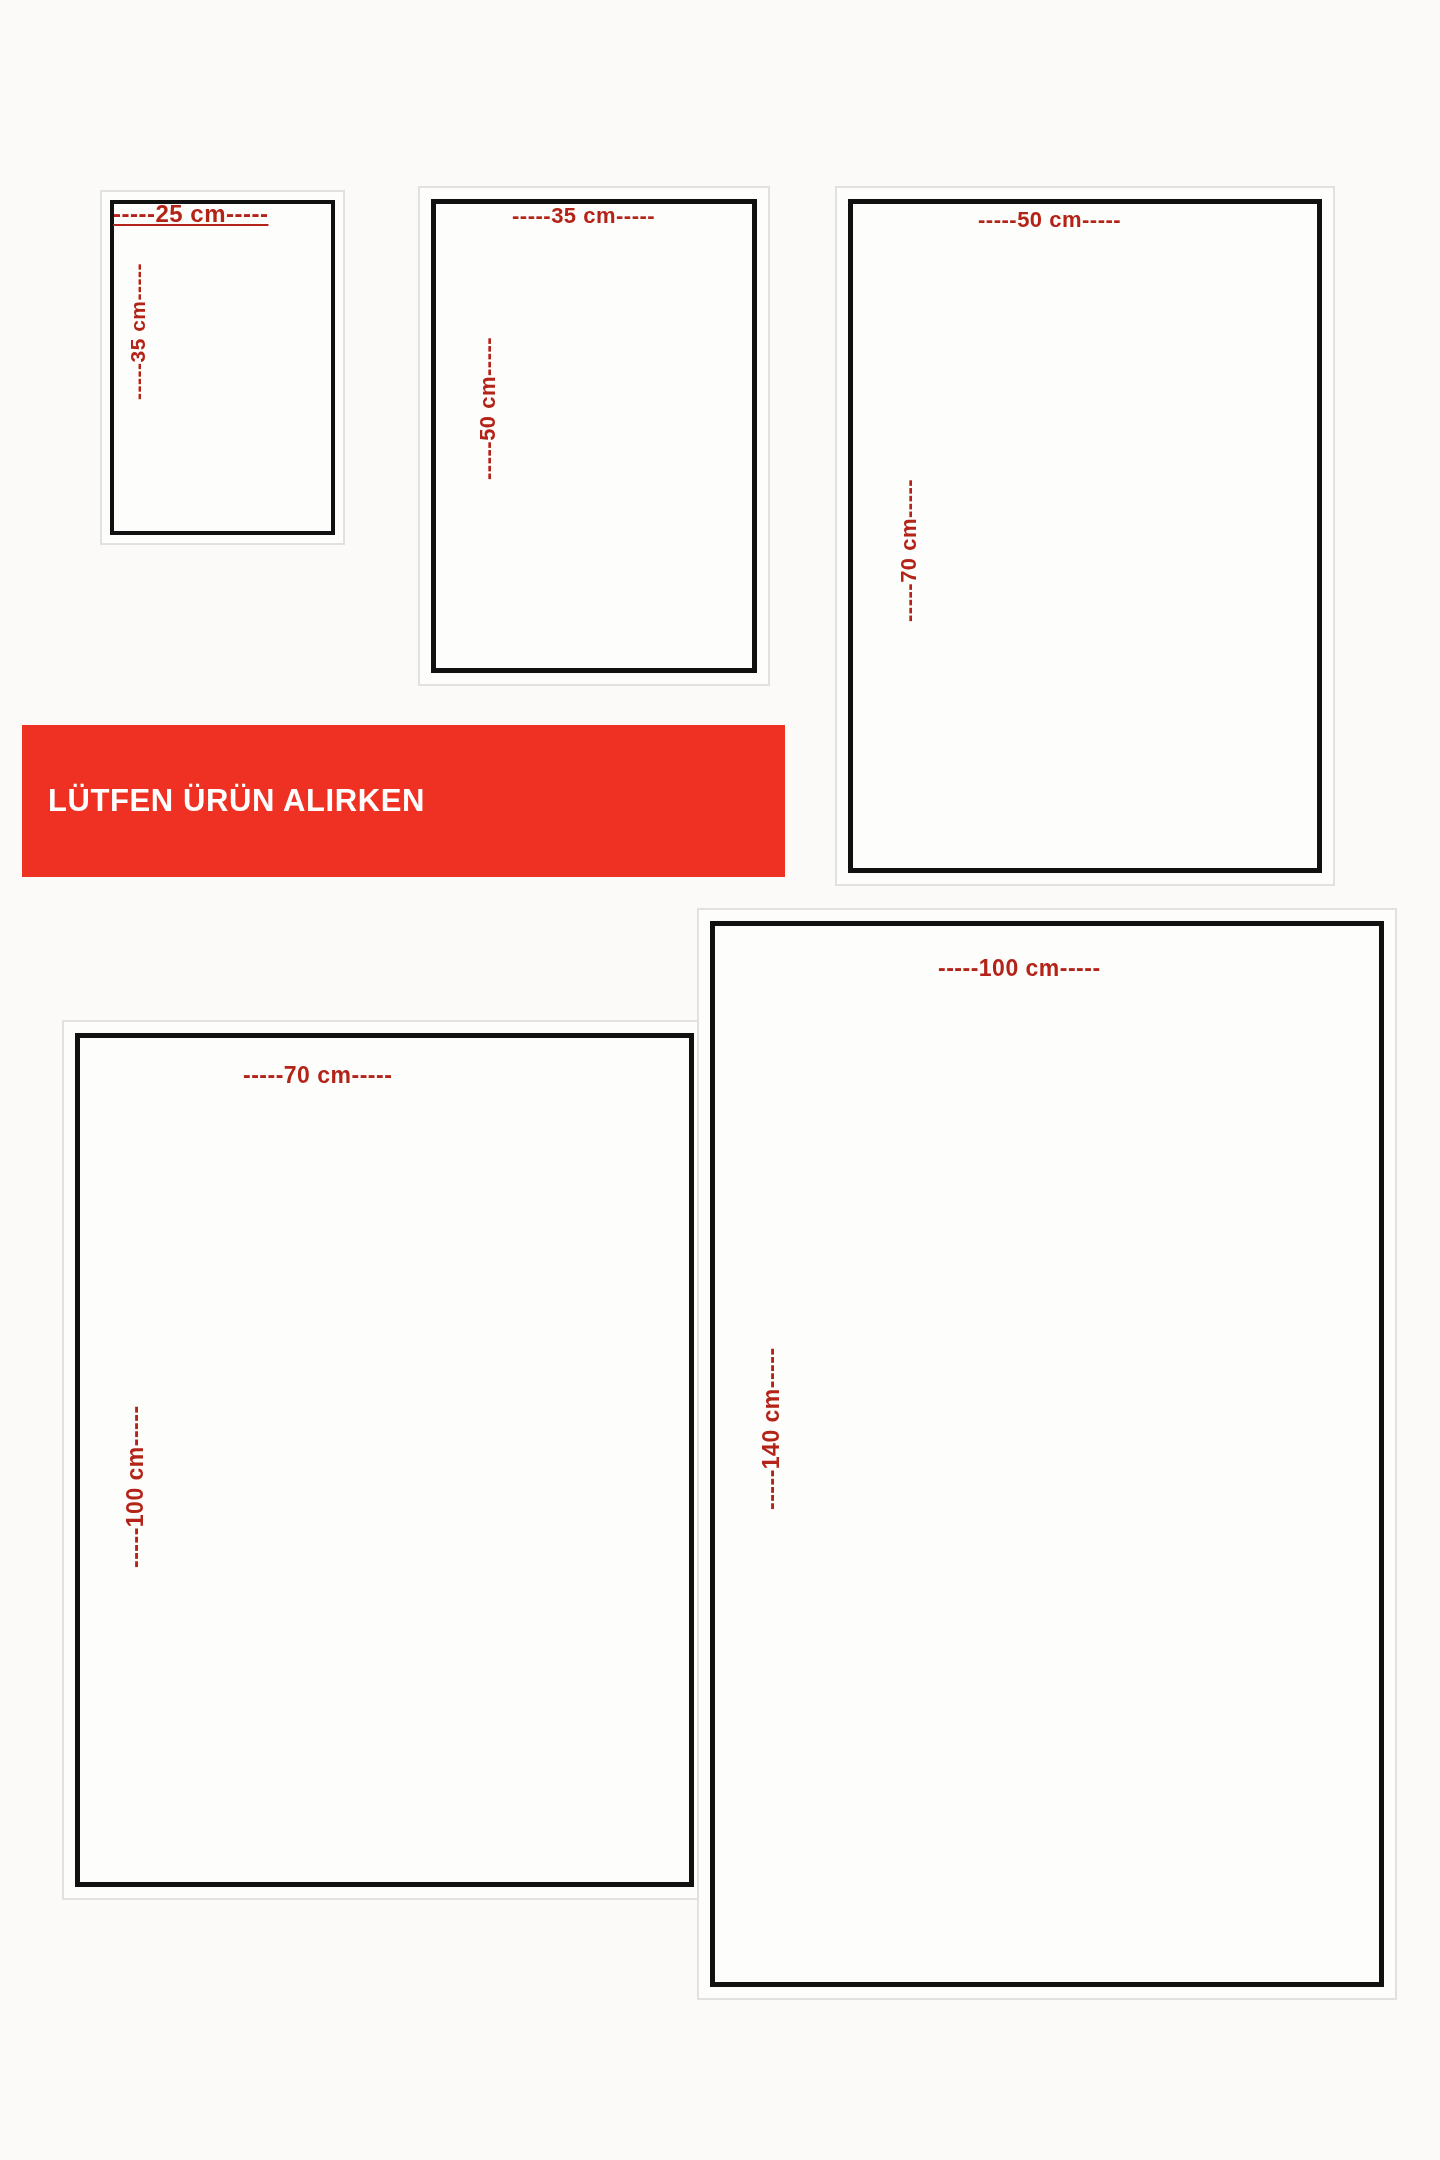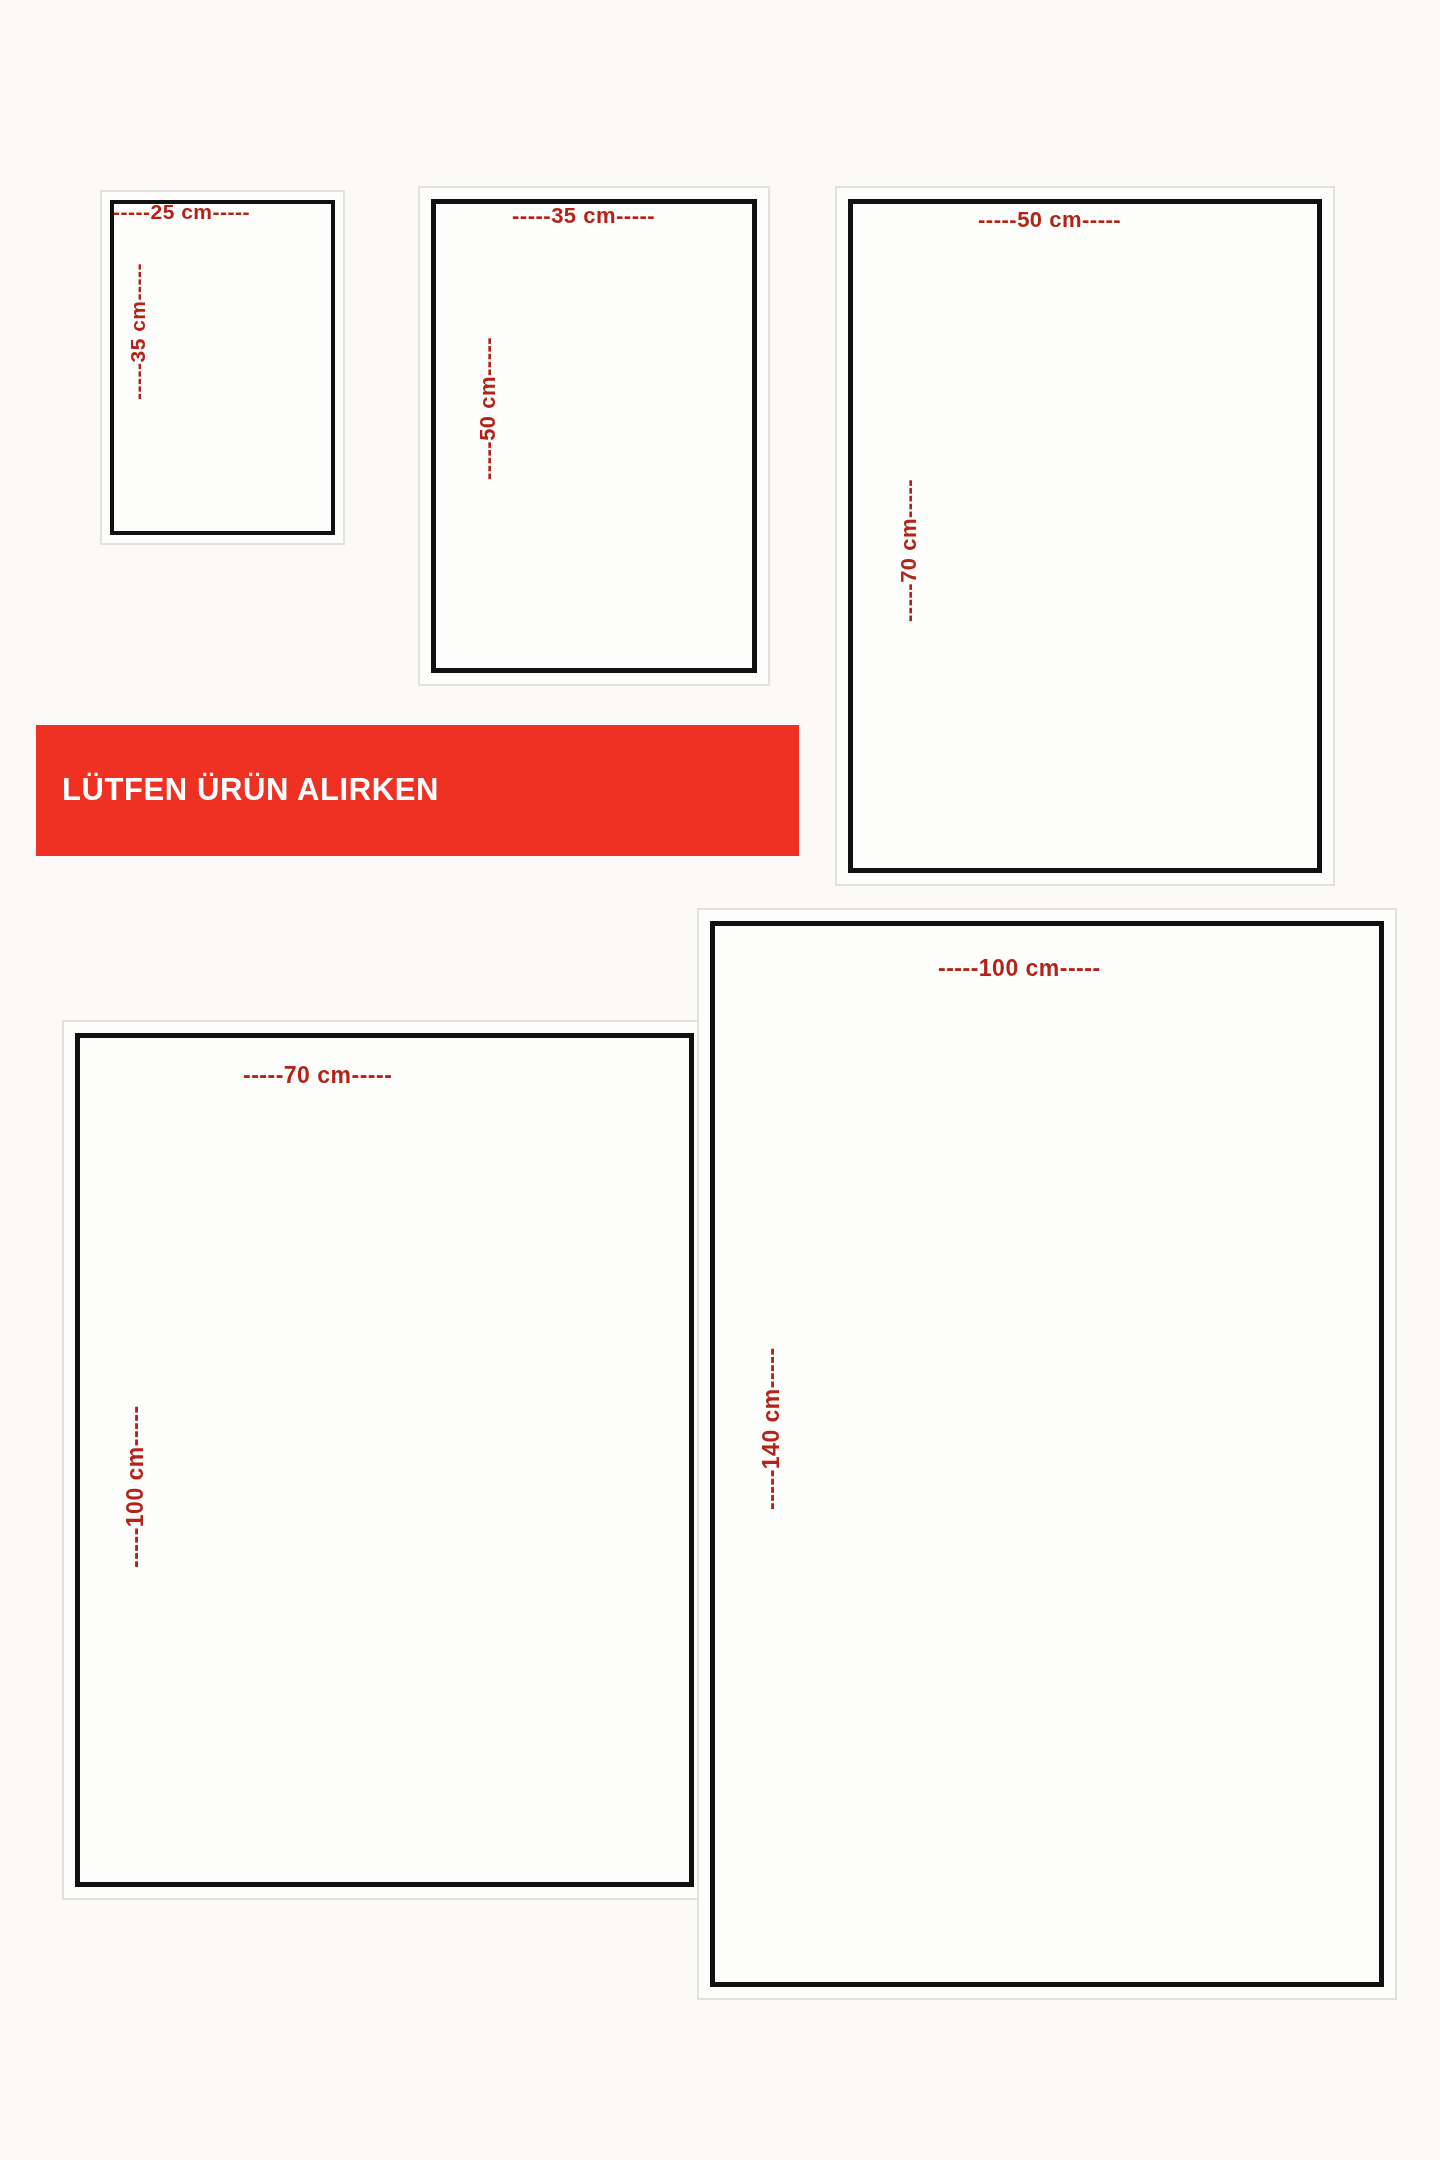--- a/index.html
+++ b/index.html
@@ -73,36 +73,36 @@
   }
 </style>
 </head>
 <body>
 
 <div id="canvas">
 
   <div class="frame thin" style="left:100px; top:190px; width:245px; height:355px;">
     <div class="inner"></div>
   </div>
-  <div class="dim" style="left:113px; top:200px; font-size:21px;">-----25 cm-----</div>
+  <div class="dim" style="left:113px; top:200px; font-size:24px;text-decoration:underline;">-----25 cm-----</div>
   <div class="dim vert" style="left:126px; top:400px; font-size:21px;">-----35 cm-----</div>
 
   <div class="frame" style="left:418px; top:186px; width:352px; height:500px;">
     <div class="inner"></div>
   </div>
   <div class="dim" style="left:512px; top:203px; font-size:22px;">-----35 cm-----</div>
   <div class="dim vert" style="left:475px; top:480px; font-size:22px;">-----50 cm-----</div>
 
   <div class="frame" style="left:835px; top:186px; width:500px; height:700px;">
     <div class="inner"></div>
   </div>
   <div class="dim" style="left:978px; top:207px; font-size:22px;">-----50 cm-----</div>
   <div class="dim vert" style="left:896px; top:622px; font-size:22px;">-----70 cm-----</div>
 
-  <div class="banner" style="left:36px; top:725px; width:763px; height:131px;">
+  <div class="banner" style="left:22px; top:725px; width:763px; height:152px;">
     <div class="line">LÜTFEN ÜRÜN ALIRKEN</div>
   </div>
 
   <div class="frame" style="left:62px; top:1020px; width:645px; height:880px;">
     <div class="inner"></div>
   </div>
   <div class="dim" style="left:243px; top:1062px; font-size:23px;">-----70 cm-----</div>
   <div class="dim vert" style="left:122px; top:1568px; font-size:23px;">-----100 cm-----</div>
 
   <div class="frame" style="left:697px; top:908px; width:700px; height:1092px;">

